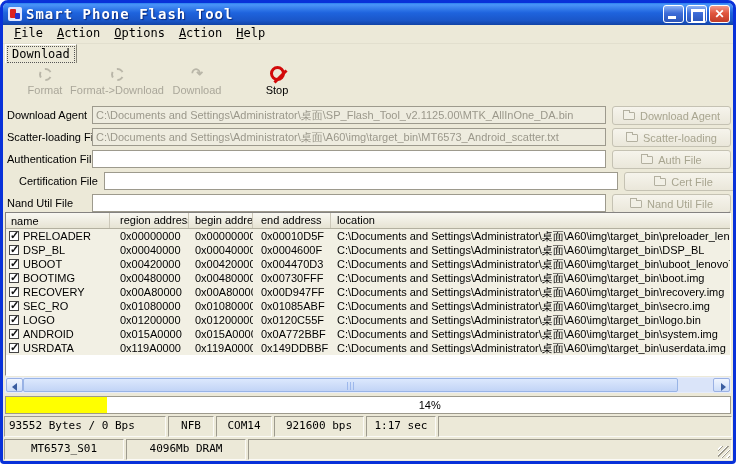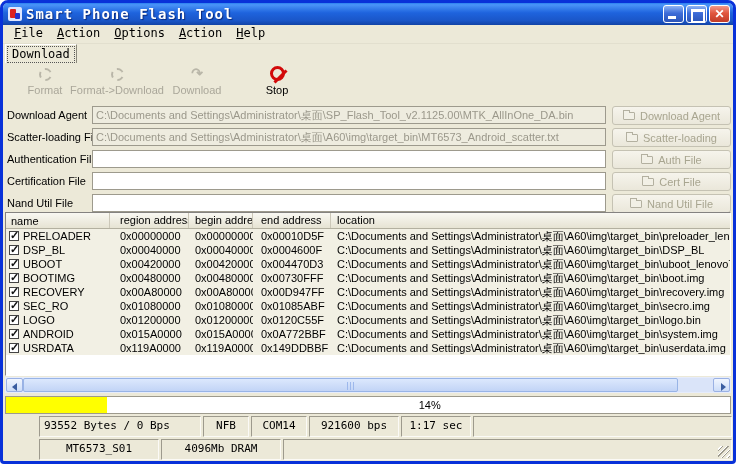--- a/index.html
+++ b/index.html
@@ -98,21 +98,21 @@
   .sb-right i{left:7px;border-left:5px solid #3a5da0;}
   .sb-thumb{position:absolute;left:17px;top:0;width:655px;height:14px;background:linear-gradient(180deg,#dce8fd,#c2d4f6);border:1px solid #98b4e6;border-radius:2px;}
   .sb-grip{position:absolute;left:50%;top:3px;width:9px;height:8px;margin-left:-4px;
     background:repeating-linear-gradient(90deg,#9db8ec 0 1px,transparent 1px 3px);}
   
   .progress{position:absolute;left:2px;right:2px;top:393px;height:18px;border:1px solid #9d9a8d;background:#fff;}
   .progress-fill{position:absolute;left:0;top:0;bottom:0;background:#FFFF00;}
   .progress-label{position:absolute;left:57%;top:2px;font-size:11px;}
   
   .statusrow{position:absolute;left:1px;right:1px;display:flex;gap:2px;height:21px;
-    font-family:"DejaVu Sans Mono","Liberation Mono",monospace;font-size:11px;margin-left:35px;}
+    font-family:"DejaVu Sans Mono","Liberation Mono",monospace;font-size:11px;}
   .status1{top:413px;}
   .status2{top:436px;}
   .scell{border:1px solid;border-color:#9d9a8d #fbfaf6 #fbfaf6 #9d9a8d;background:#ECE9D8;
     line-height:18px;white-space:nowrap;overflow:hidden;text-align:center;}
   .scell.left{text-align:left;padding-left:4px;}
   .s1a{flex:0 0 162px;}.s1b{flex:0 0 46px;}.s1c{flex:0 0 56px;}.s1d{flex:0 0 90px;}.s1e{flex:0 0 70px;}.s1f{flex:1 1 auto;position:relative;}
   .s2a{flex:0 0 120px;}.s2b{flex:0 0 120px;}.s2c{flex:1 1 auto;position:relative;}
   .resize-grip{position:absolute;right:1px;bottom:1px;width:12px;height:12px;
     background:repeating-linear-gradient(135deg,transparent 0 2px,#fff 2px 3px,#9d9a8d 3px 4px);}
 </style>
@@ -175,21 +175,21 @@
     </span>
   </div>
   <div class="frow" style="top:147px;">
     <span class="flabel">Authentication File</span>
     <input type="text" value="" style="">
     <span class="file-btn">
       <span class="folder-icon"></span>
       <span>Auth File</span>
     </span>
   </div>
-  <div class="frow" style="top:169px;">
+  <div class="frow" style="top:169px;margin-left:12px;">
     <span class="flabel">Certification File</span>
     <input type="text" value="" style="">
     <span class="file-btn">
       <span class="folder-icon"></span>
       <span>Cert File</span>
     </span>
   </div>
   <div class="frow" style="top:191px;">
     <span class="flabel">Nand Util File</span>
     <input type="text" value="" style="">

